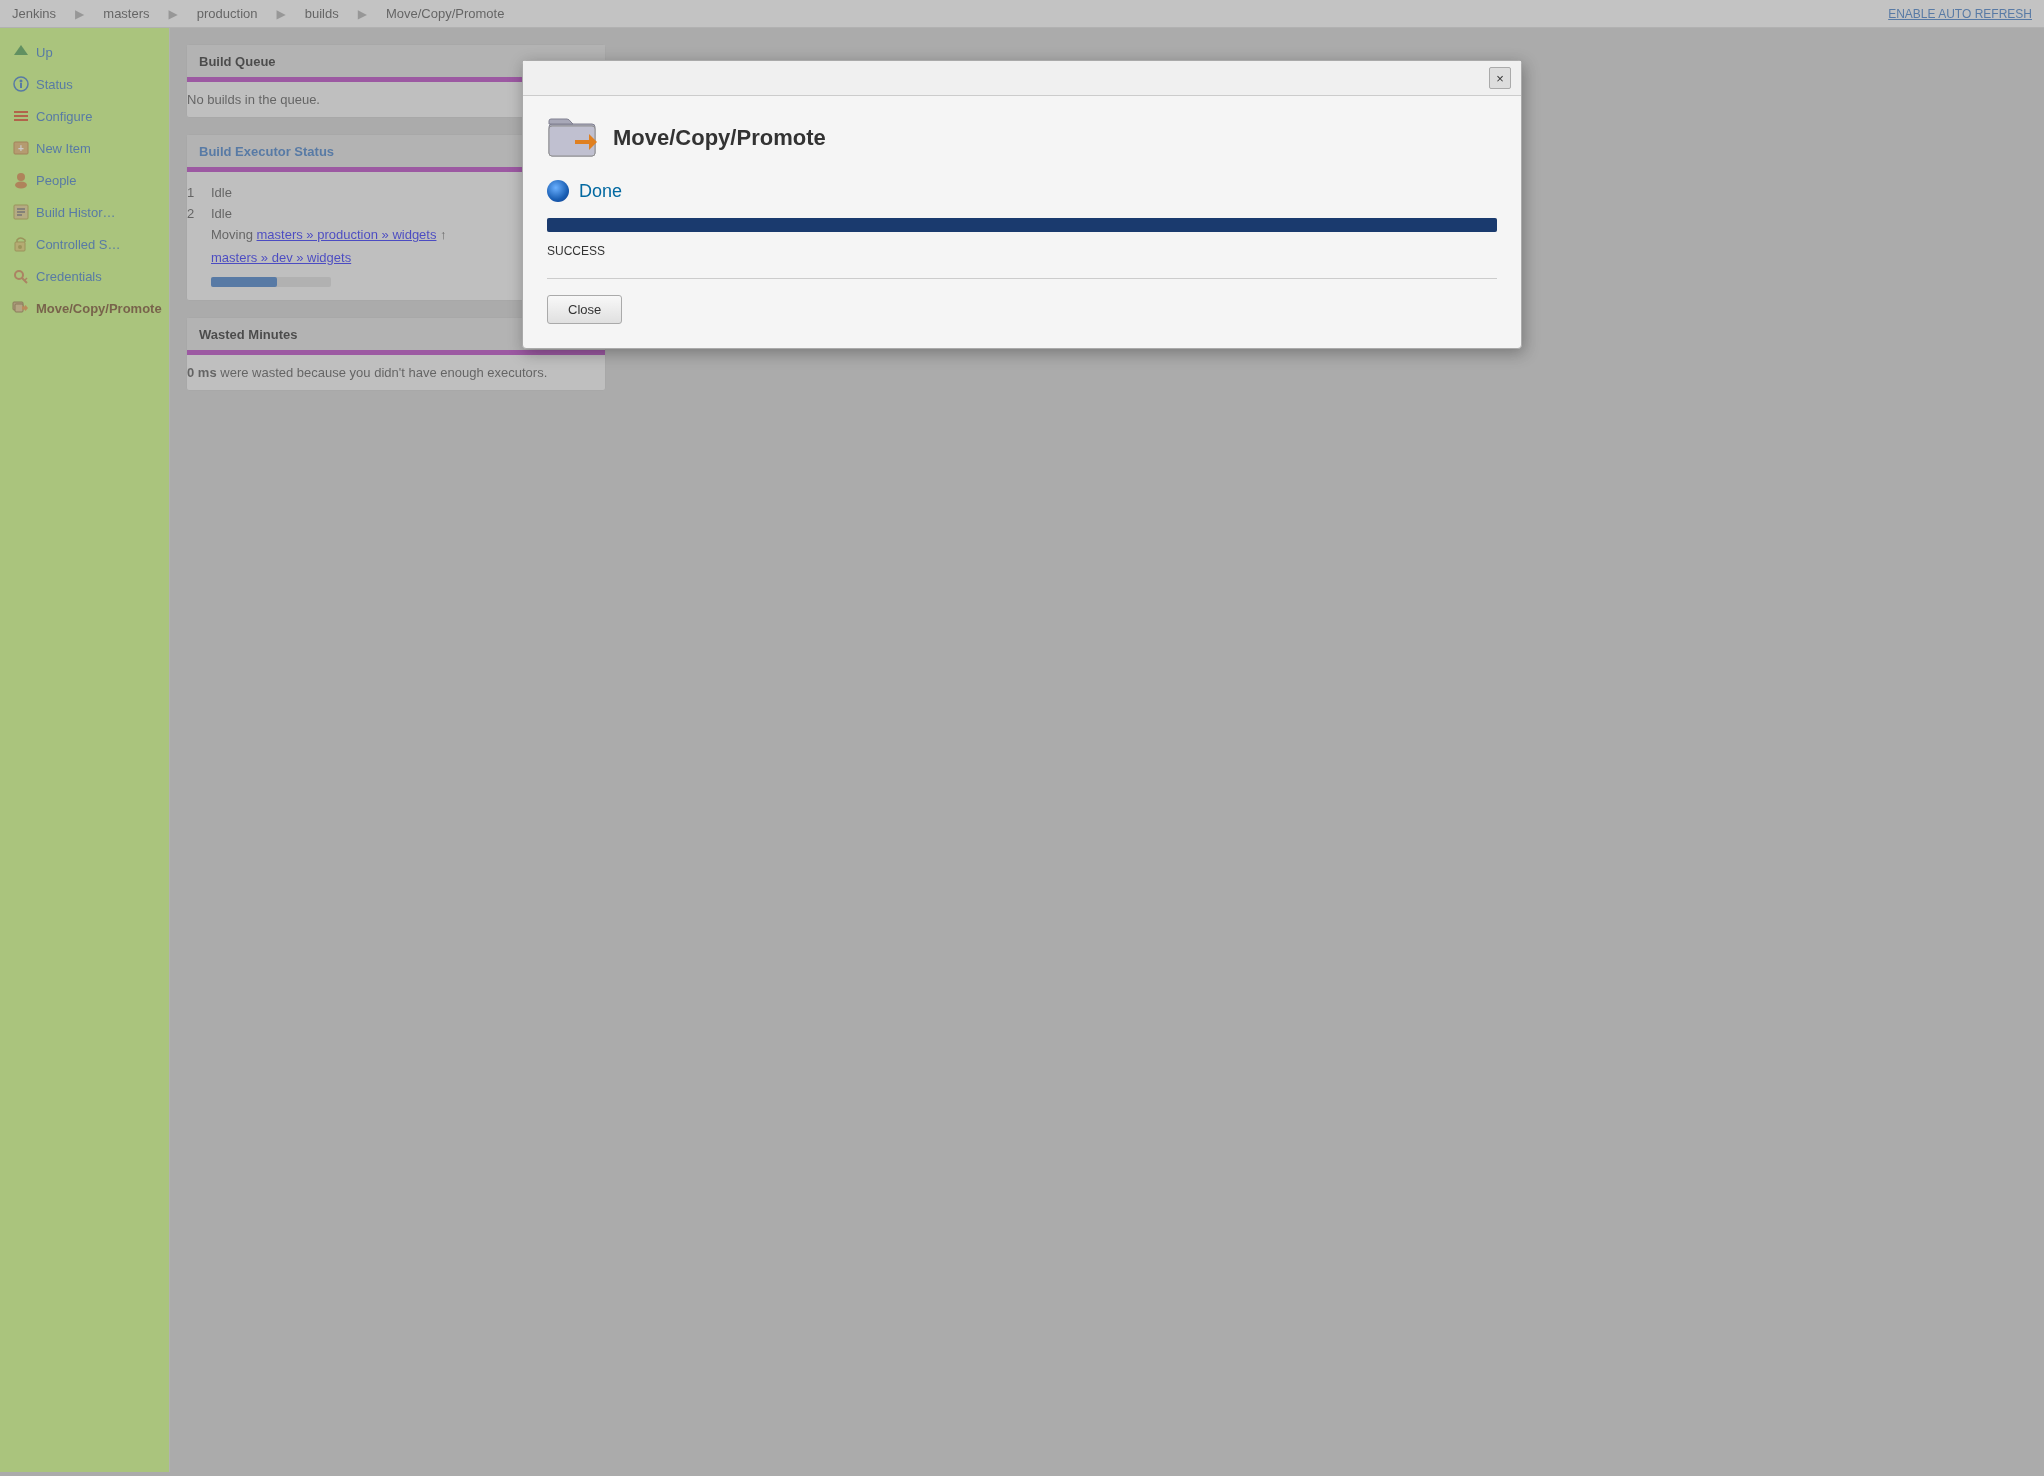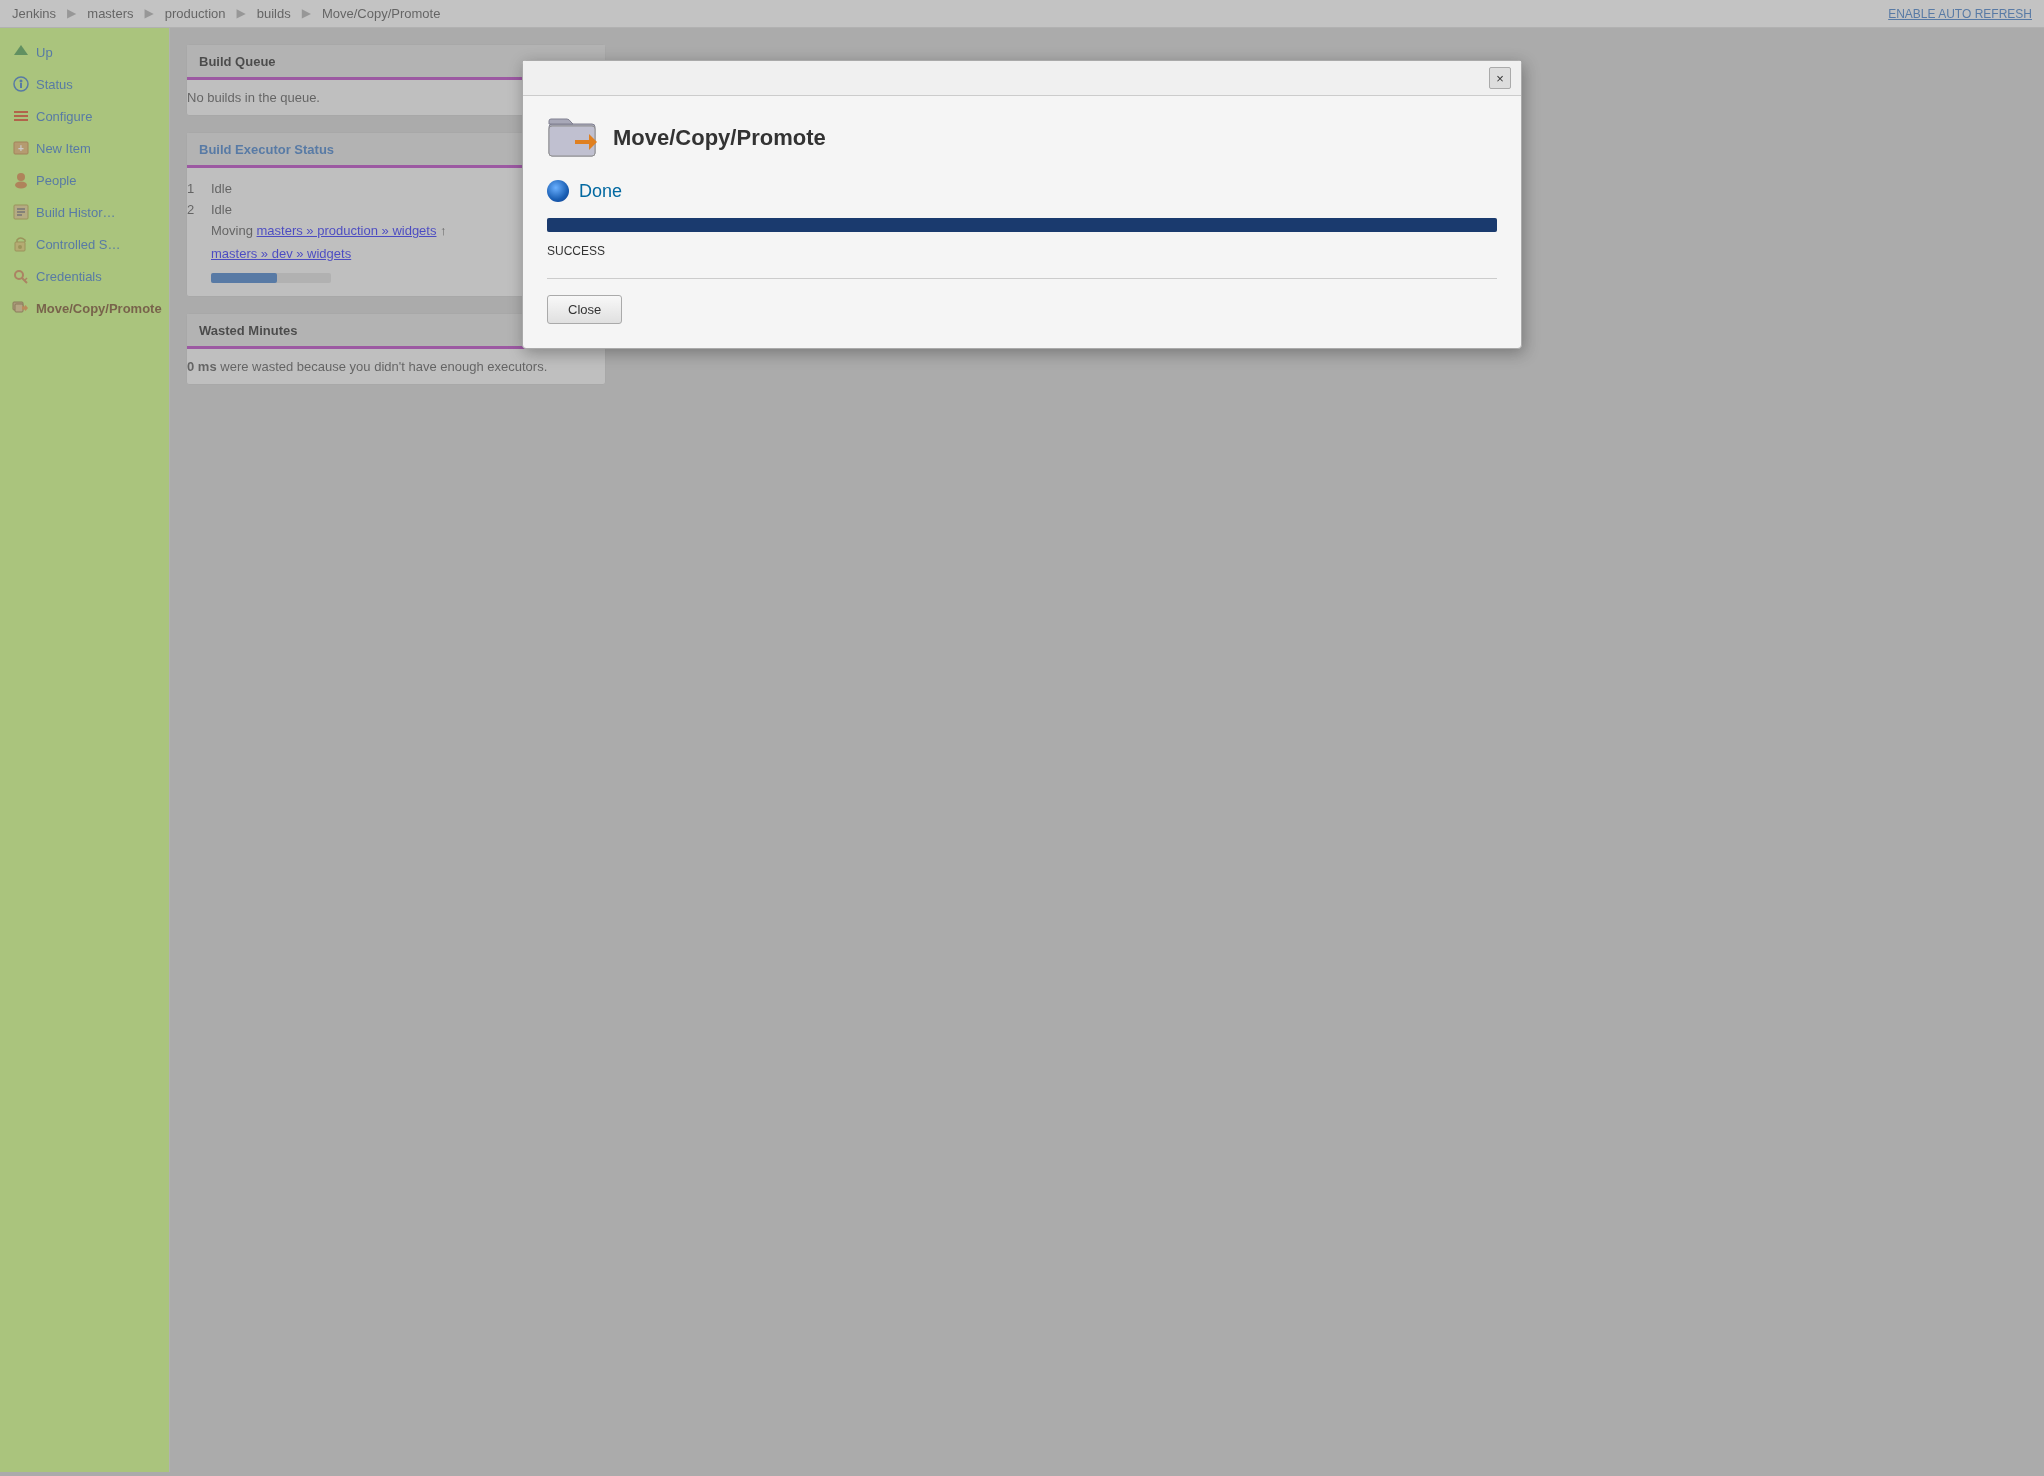--- a/index.html
+++ b/index.html
@@ -15,22 +15,22 @@
     #topbar {
       background: #f0f0f0;
       border-bottom: 1px solid #ccc;
       padding: 6px 12px;
       display: flex;
       align-items: center;
       justify-content: space-between;
     }
     .breadcrumb {
       display: flex;
-      align-items: flex-start;
-      gap: 11px;
+      align-items: flex-end;
+      gap: 19px;
       font-size: 13px;
       color: #333;
     }
     .breadcrumb-sep {
       color: #999;
       font-size: 12px;
     }
     .breadcrumb-link {
       color: #333;
       text-decoration: none;
@@ -85,21 +85,21 @@
     
     .panel {
       background: #e8e8e8;
       border: 1px solid #bbb;
       border-radius: 3px;
       margin-bottom: 16px;
       width: 420px;
     }
     .panel-header {
       background: #d0d0d0;
-      border-bottom: 3px solid #a21caf;
+      border-bottom: 5px solid #a21caf;
       padding: 8px 12px;
       display: flex;
       align-items: center;
       justify-content: space-between;
       font-weight: bold;
       font-size: 13px;
     }
     .panel-header a {
       color: #1a5fb4;
       text-decoration: none;

